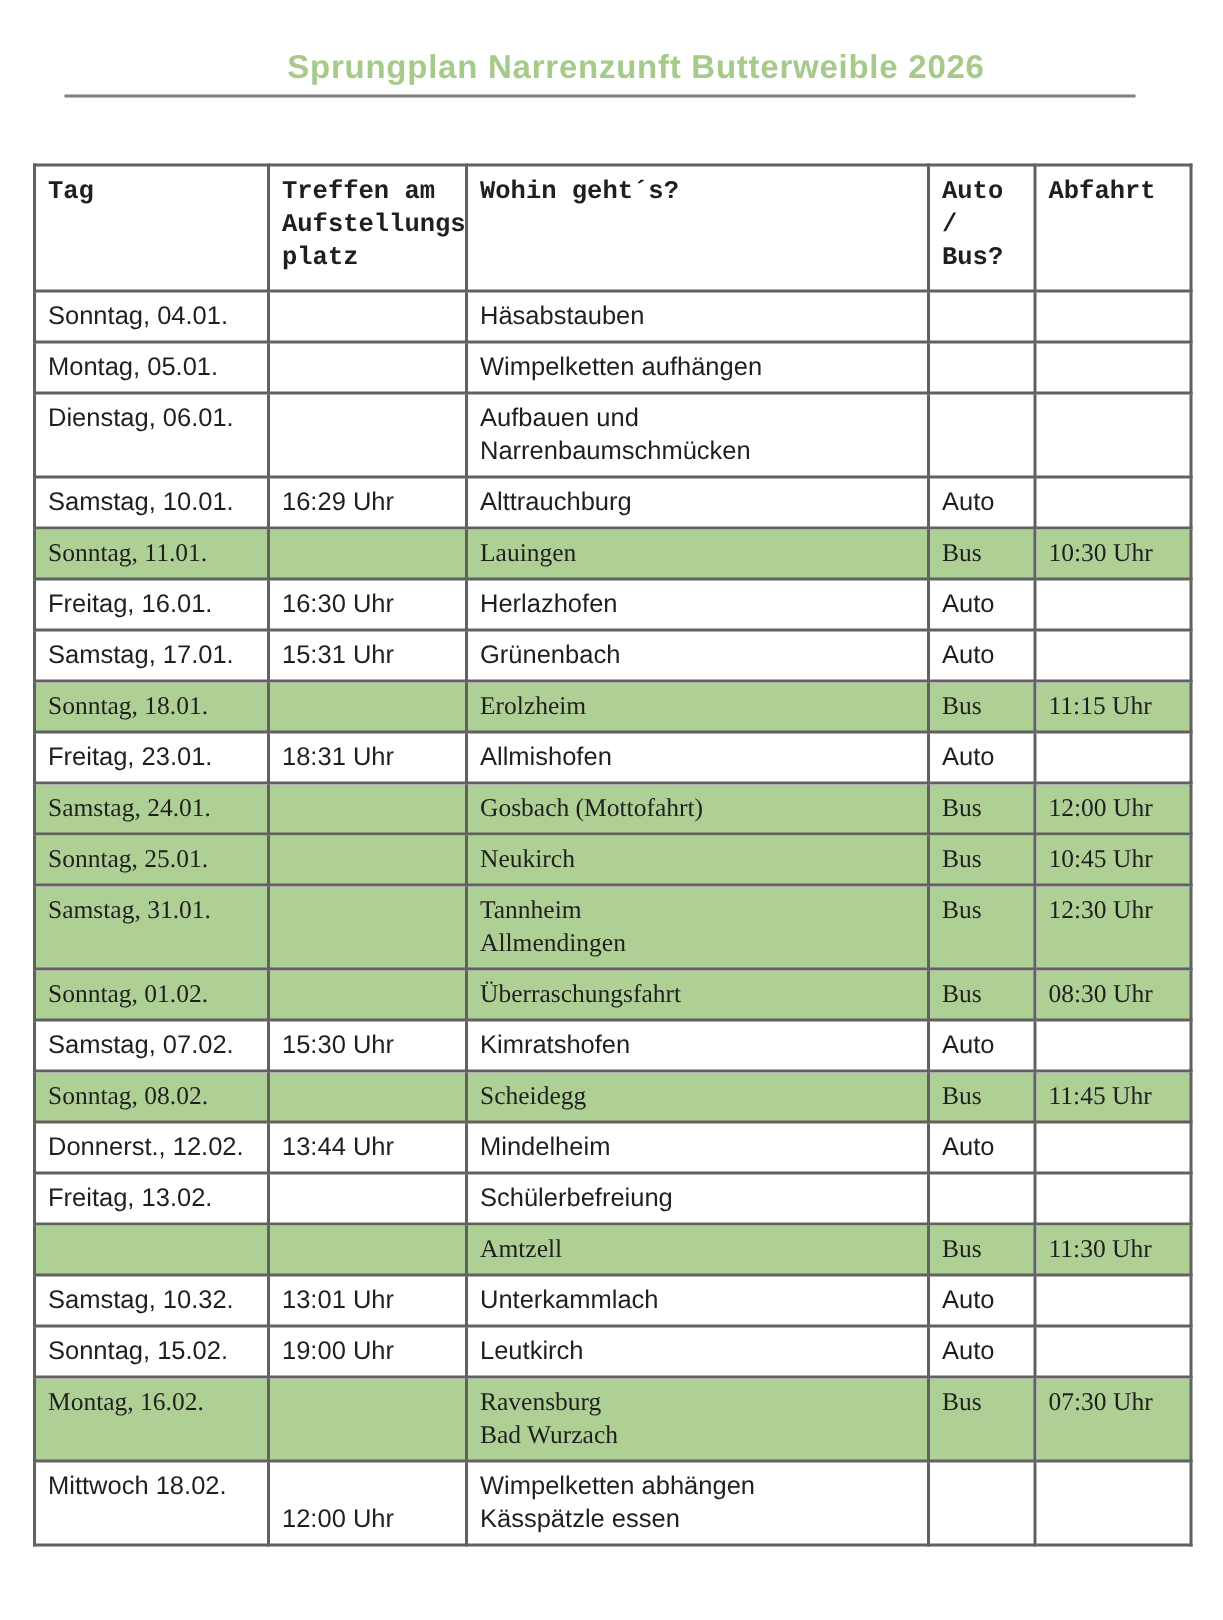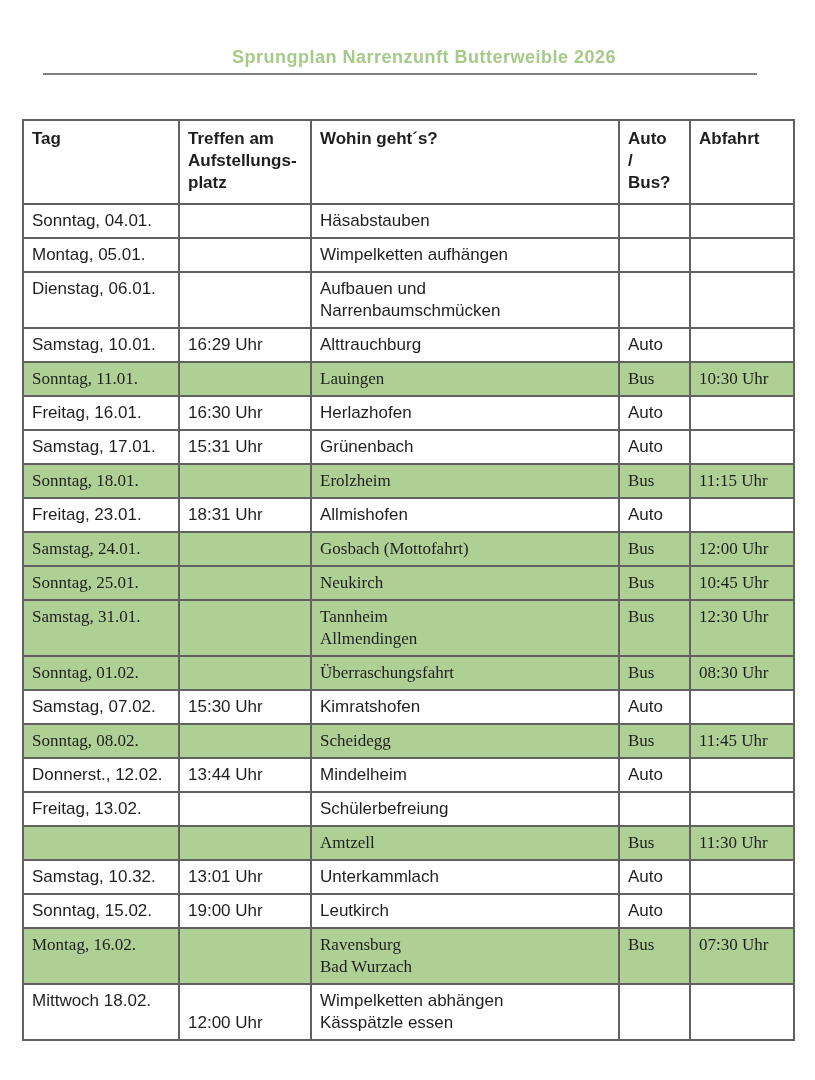--- a/index.html
+++ b/index.html
@@ -12,23 +12,23 @@
   * { margin: 0; padding: 0; box-sizing: border-box; }
   html, body { background: #ffffff; }
   body {
     width: 815px;
     height: 1080px;
     font-family: "Liberation Sans", sans-serif;
     color: var(--text);
     overflow: hidden;
   }
   .page-title {
-    margin-top: 47px;
+    margin-top: 32px;
     text-align: center;
-    font-size: 18px;
+    font-size: 22px;
     font-weight: bold;
     letter-spacing: 0.5px;
     color: var(--title-green);
     padding-left: 33px;
   }
   .title-rule {
     width: 714px;
     margin: 5px 0 0 43px;
     border-top: 2px solid var(--rule-gray);
   }
@@ -45,20 +45,21 @@
     vertical-align: top;
     white-space: pre-line;
     overflow: hidden;
     color: var(--text);
   }
   table.schedule th {
     text-align: left;
     font-weight: bold;
     padding: 7px 8px 9px 8px;
     height: 80px;
+    font-family: Liberation Mono, monospace;
   }
   table.schedule td {
     padding: 5px 8px;
     height: 32px;
   }
   tr.highlight td { background: var(--row-green); font-family: Liberation Serif, serif; }
 </style>
 </head>
 <body>
 

